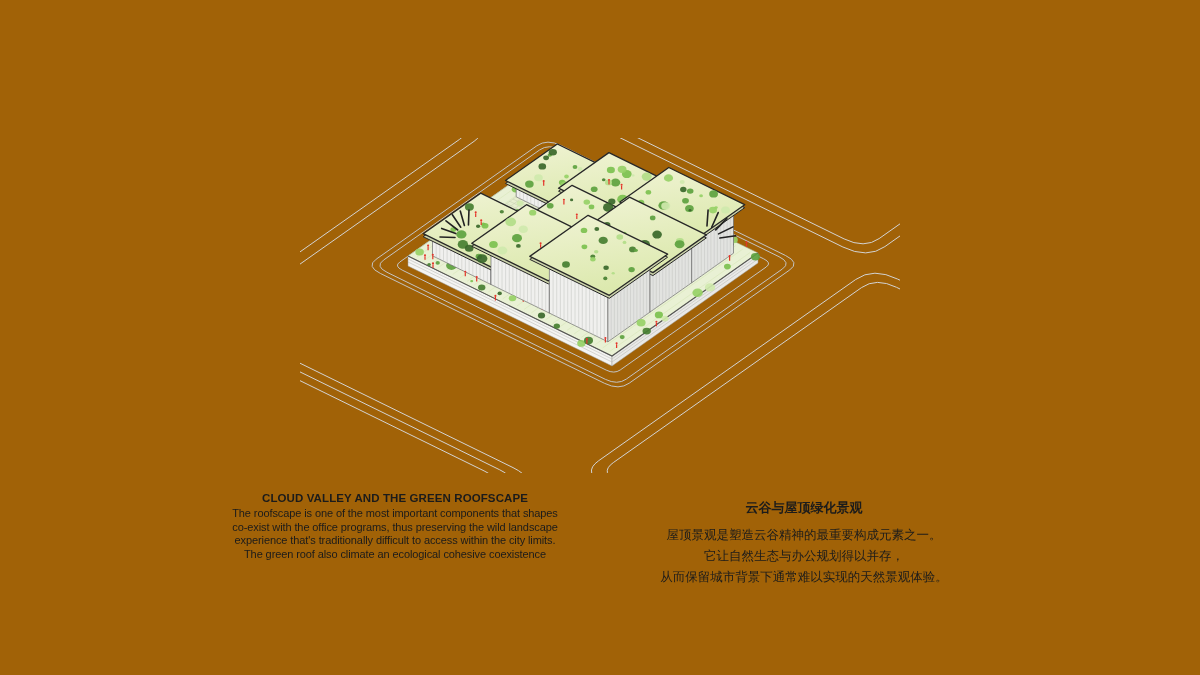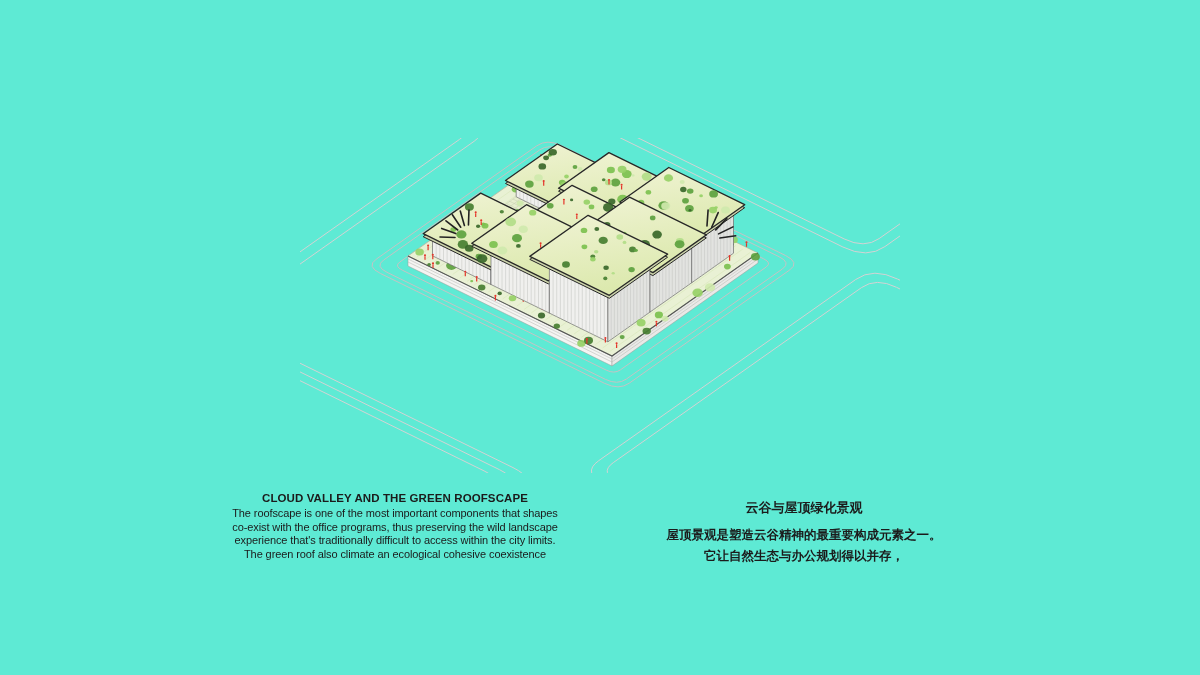--- a/index.html
+++ b/index.html
@@ -1,26 +1,26 @@
 <!DOCTYPE html>
 <html><head>
 <meta charset="utf-8">
 <style>
   html,body{margin:0;padding:0;}
   body{width:1200px;height:675px;background:#ffffff;overflow:hidden;
        font-family:"Liberation Sans", sans-serif;}
-  .page{position:relative;width:1200px;height:675px;background:#5eead4;}
+  .page{position:relative;width:1200px;height:675px;background:#a16207;}
   .diagram{position:absolute;left:300px;top:138px;width:600px;height:335px;margin:0;}
   .caption{position:absolute;text-align:center;color:#1b1b1b;}
   .caption-en{left:185px;top:492px;width:420px;}
   .caption-en h2{margin:0 0 3px 0;font-size:11.5px;font-weight:700;letter-spacing:0.1px;}
   .caption-en .cap-line{font-size:11px;line-height:13.6px;letter-spacing:-0.1px;}
   .caption-zh{left:645px;top:487px;width:318px;}
   .caption-zh h2{margin:12px 0 8px 0;font-size:13px;font-weight:700;}
-  .caption-zh .cap-line{font-size:12.5px;line-height:21px;font-weight:700;}
+  .caption-zh .cap-line{font-size:12.5px;line-height:21px;font-weight:400;}
 </style>
 </head>
 <body>
 
 <div class="page">
 
   <figure class="diagram">
     <svg id="iso" viewBox="0 0 600 335" width="600" height="335" aria-label="Axonometric illustration of a city block ringed by light gray roads; clustered office volumes with ribbed facades carry a quilt of green roofs planted with trees, small red human figures dot the podium landscape, and two sparkle marks highlight the roofscape.">
         <defs>
           <linearGradient id="roofG" x1="0" y1="0" x2="0.25" y2="1">
@@ -716,16 +716,17 @@
         <div class="cap-line">experience that's traditionally difficult to access within the city limits.</div>
         <div class="cap-line">The green roof also climate an ecological cohesive coexistence</div>
       </div>
   </section>
 
   <section class="caption caption-zh">
     <h2>云谷与屋顶绿化景观</h2>
     <div>
         <div class="cap-line">屋顶景观是塑造云谷精神的最重要构成元素之一。</div>
         <div class="cap-line">它让自然生态与办公规划得以并存，</div>
+        <div class="cap-line">从而保留城市背景下通常难以实现的天然景观体验。</div>
       </div>
   </section>
 
 </div>
 
 </body></html>

